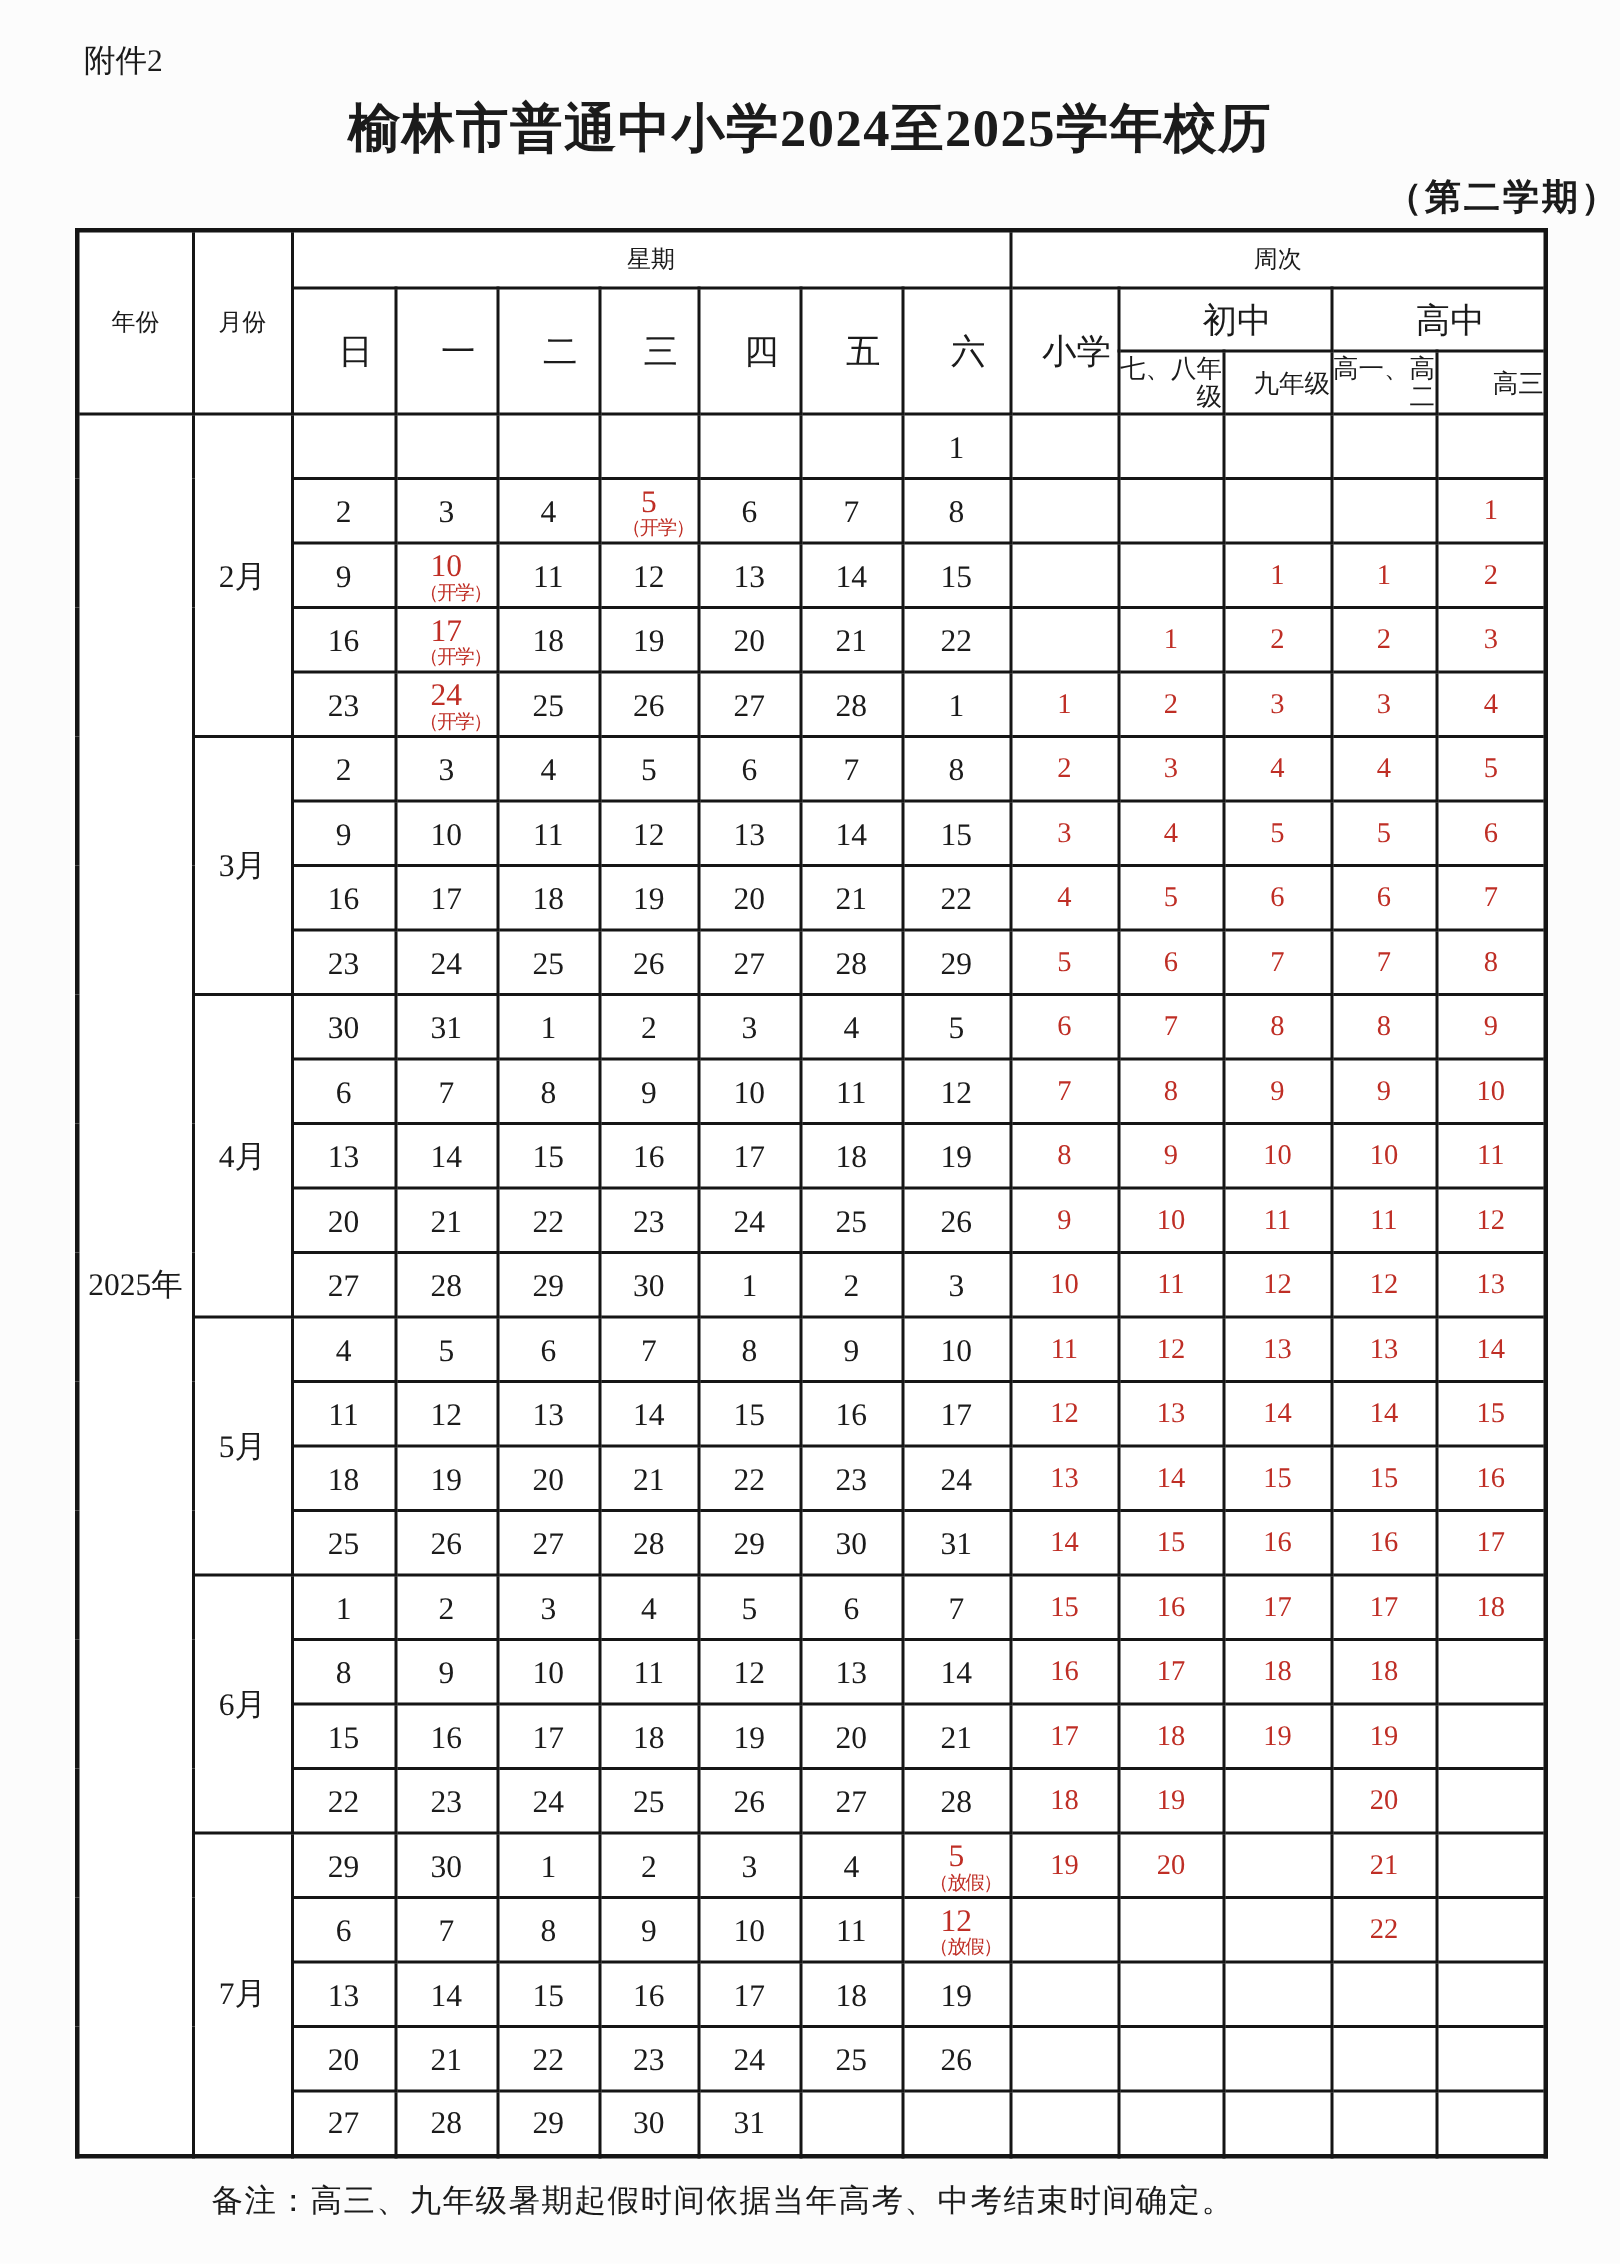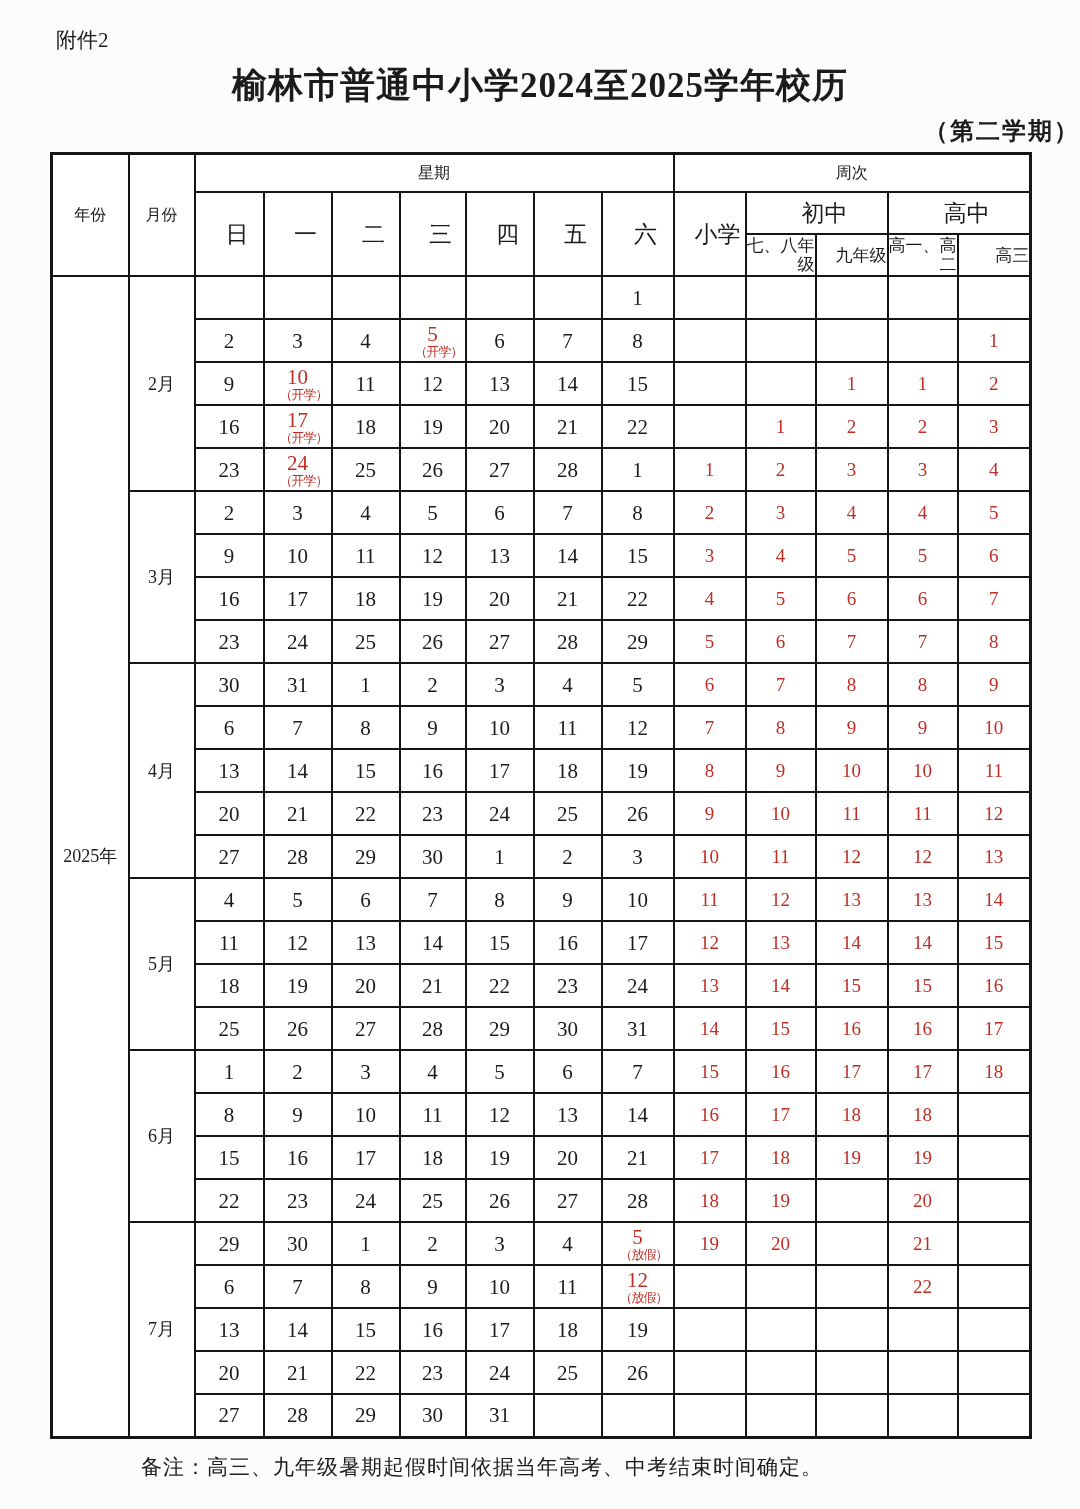--- a/index.html
+++ b/index.html
@@ -42,21 +42,21 @@
     border:2px solid var(--line);
     text-align:center;vertical-align:middle;
     padding:0;font-weight:normal;
     overflow:visible;
   }
   .cal thead tr.hrow1 th{height:36px;font-size:16px;}
   .cal thead tr.hrow2 th{height:40px;font-size:23px;padding-left:16px;}
   .cal thead tr.hrow3 th{height:40px;font-size:17px;line-height:19px;text-align:right;}
   .cal thead th.span2{font-size:19px;}
   .cal tbody tr{height:43px;}
-  .year-cell,.month-cell{font-size:18px;margin-left:48px;}
+  .year-cell,.month-cell{font-size:21px;margin-left:48px;}
   .day-cell{font-size:21px;}
   .day-cell .num{line-height:22px;}
   .day-cell.red .num{color:var(--red);}
   .day-cell .ann{
     font-size:13px;line-height:13px;color:var(--red);
     letter-spacing:-1px;white-space:nowrap;padding-left:12px;
   }
   .week-cell{font-size:19px;color:var(--red);}
   .note{
     position:absolute;left:130px;top:1453px;

